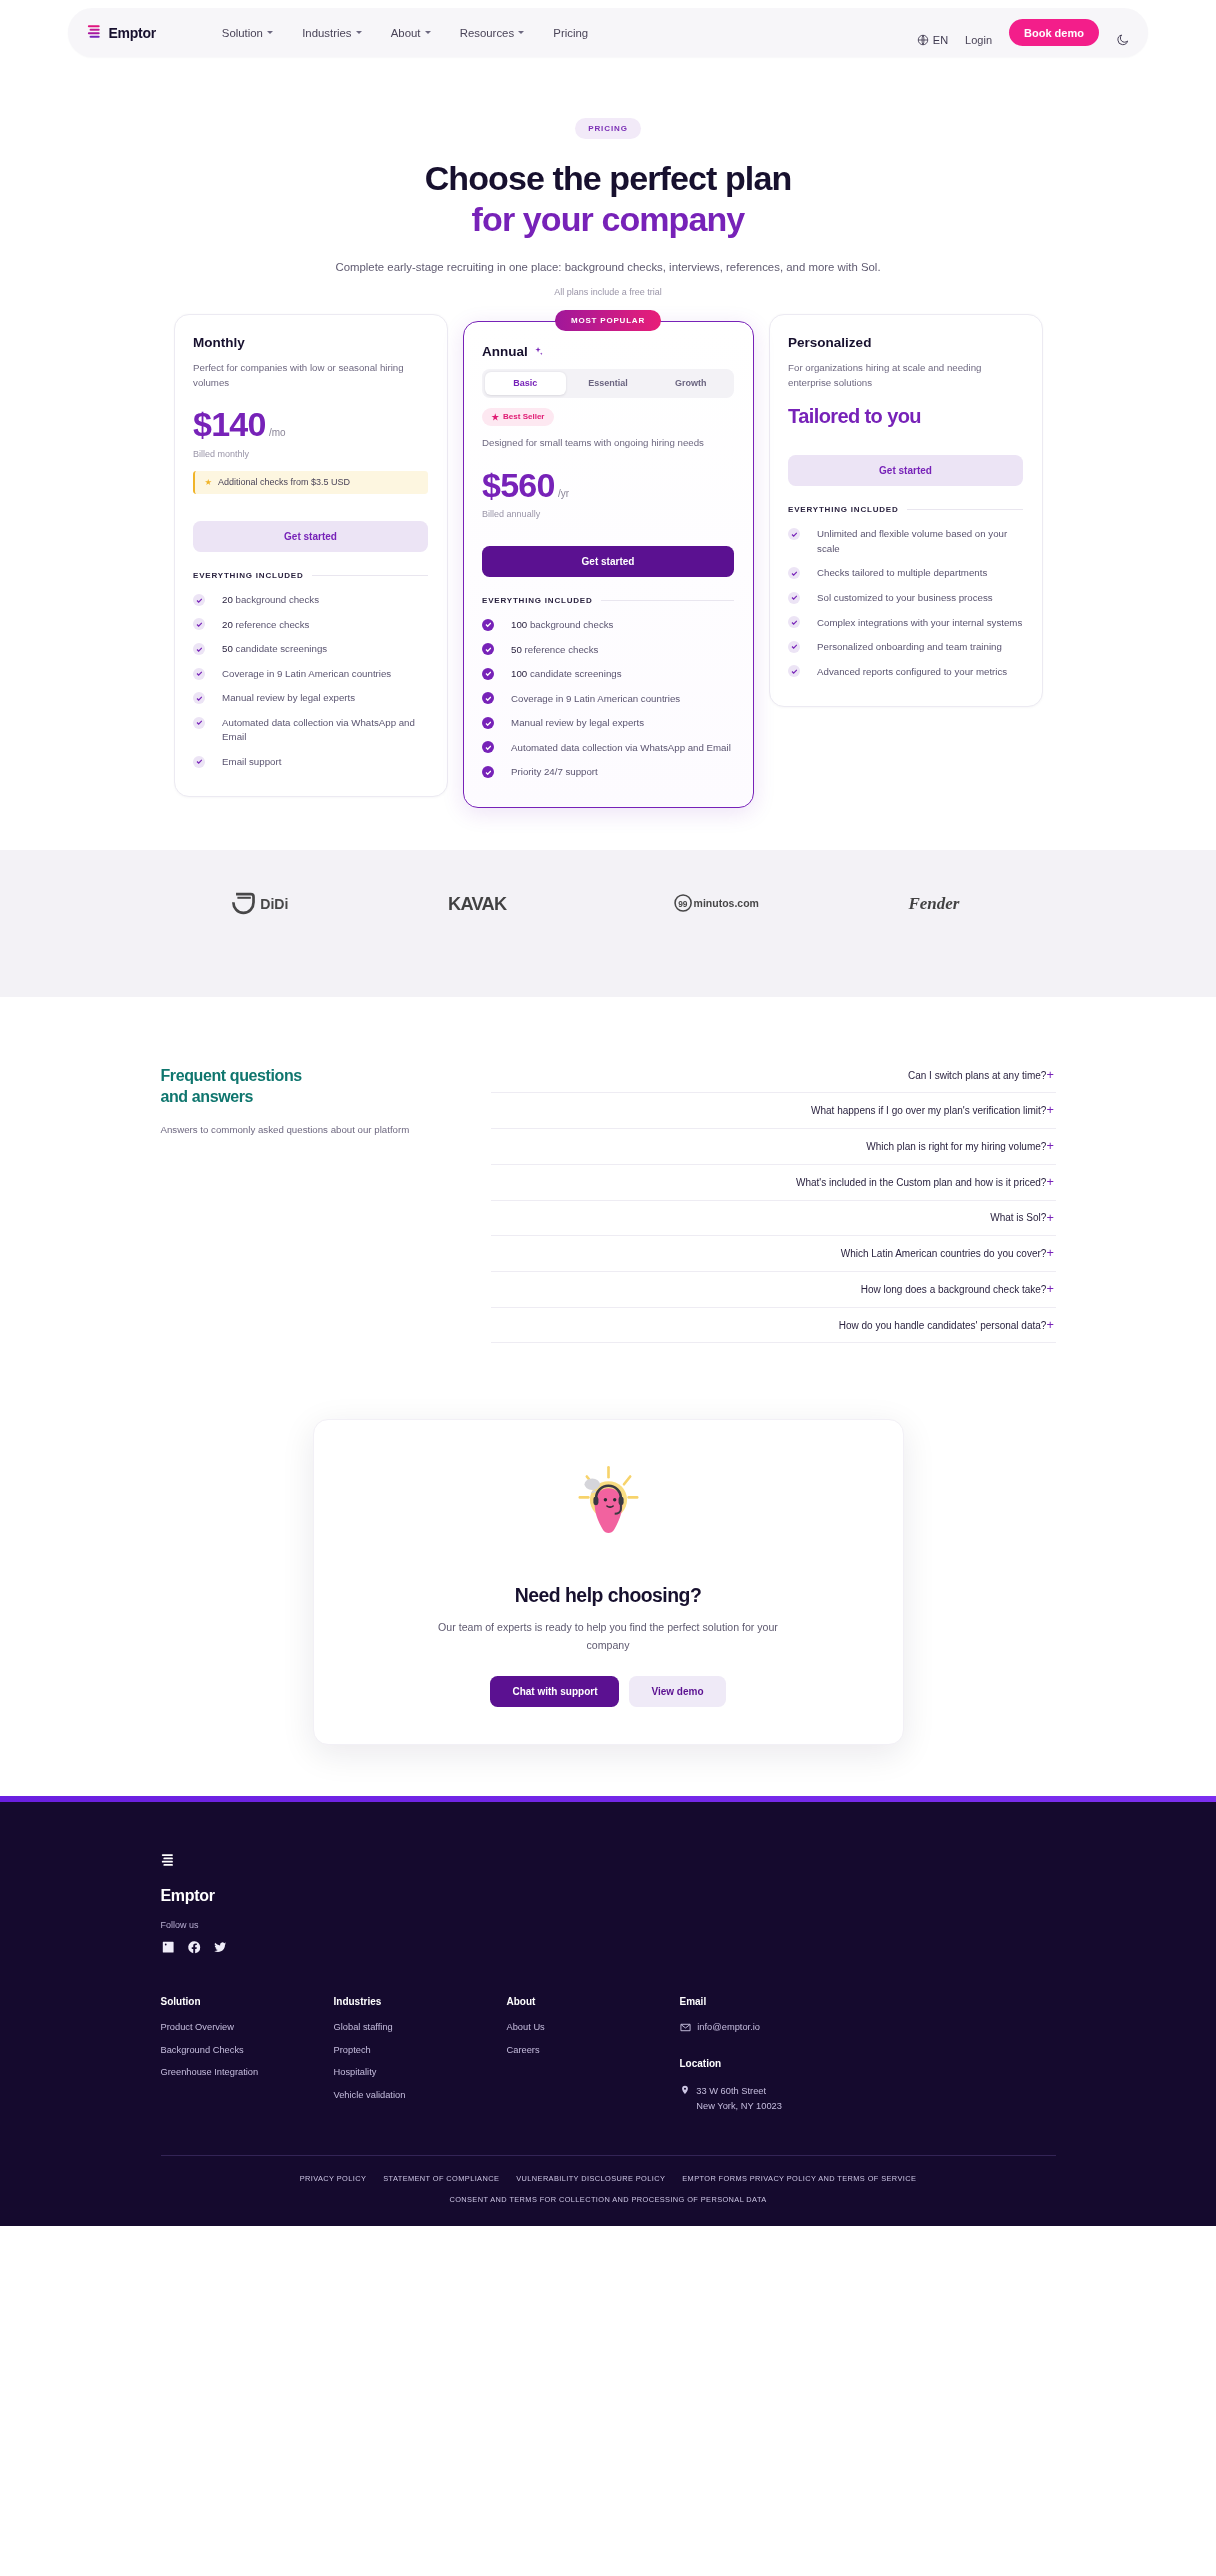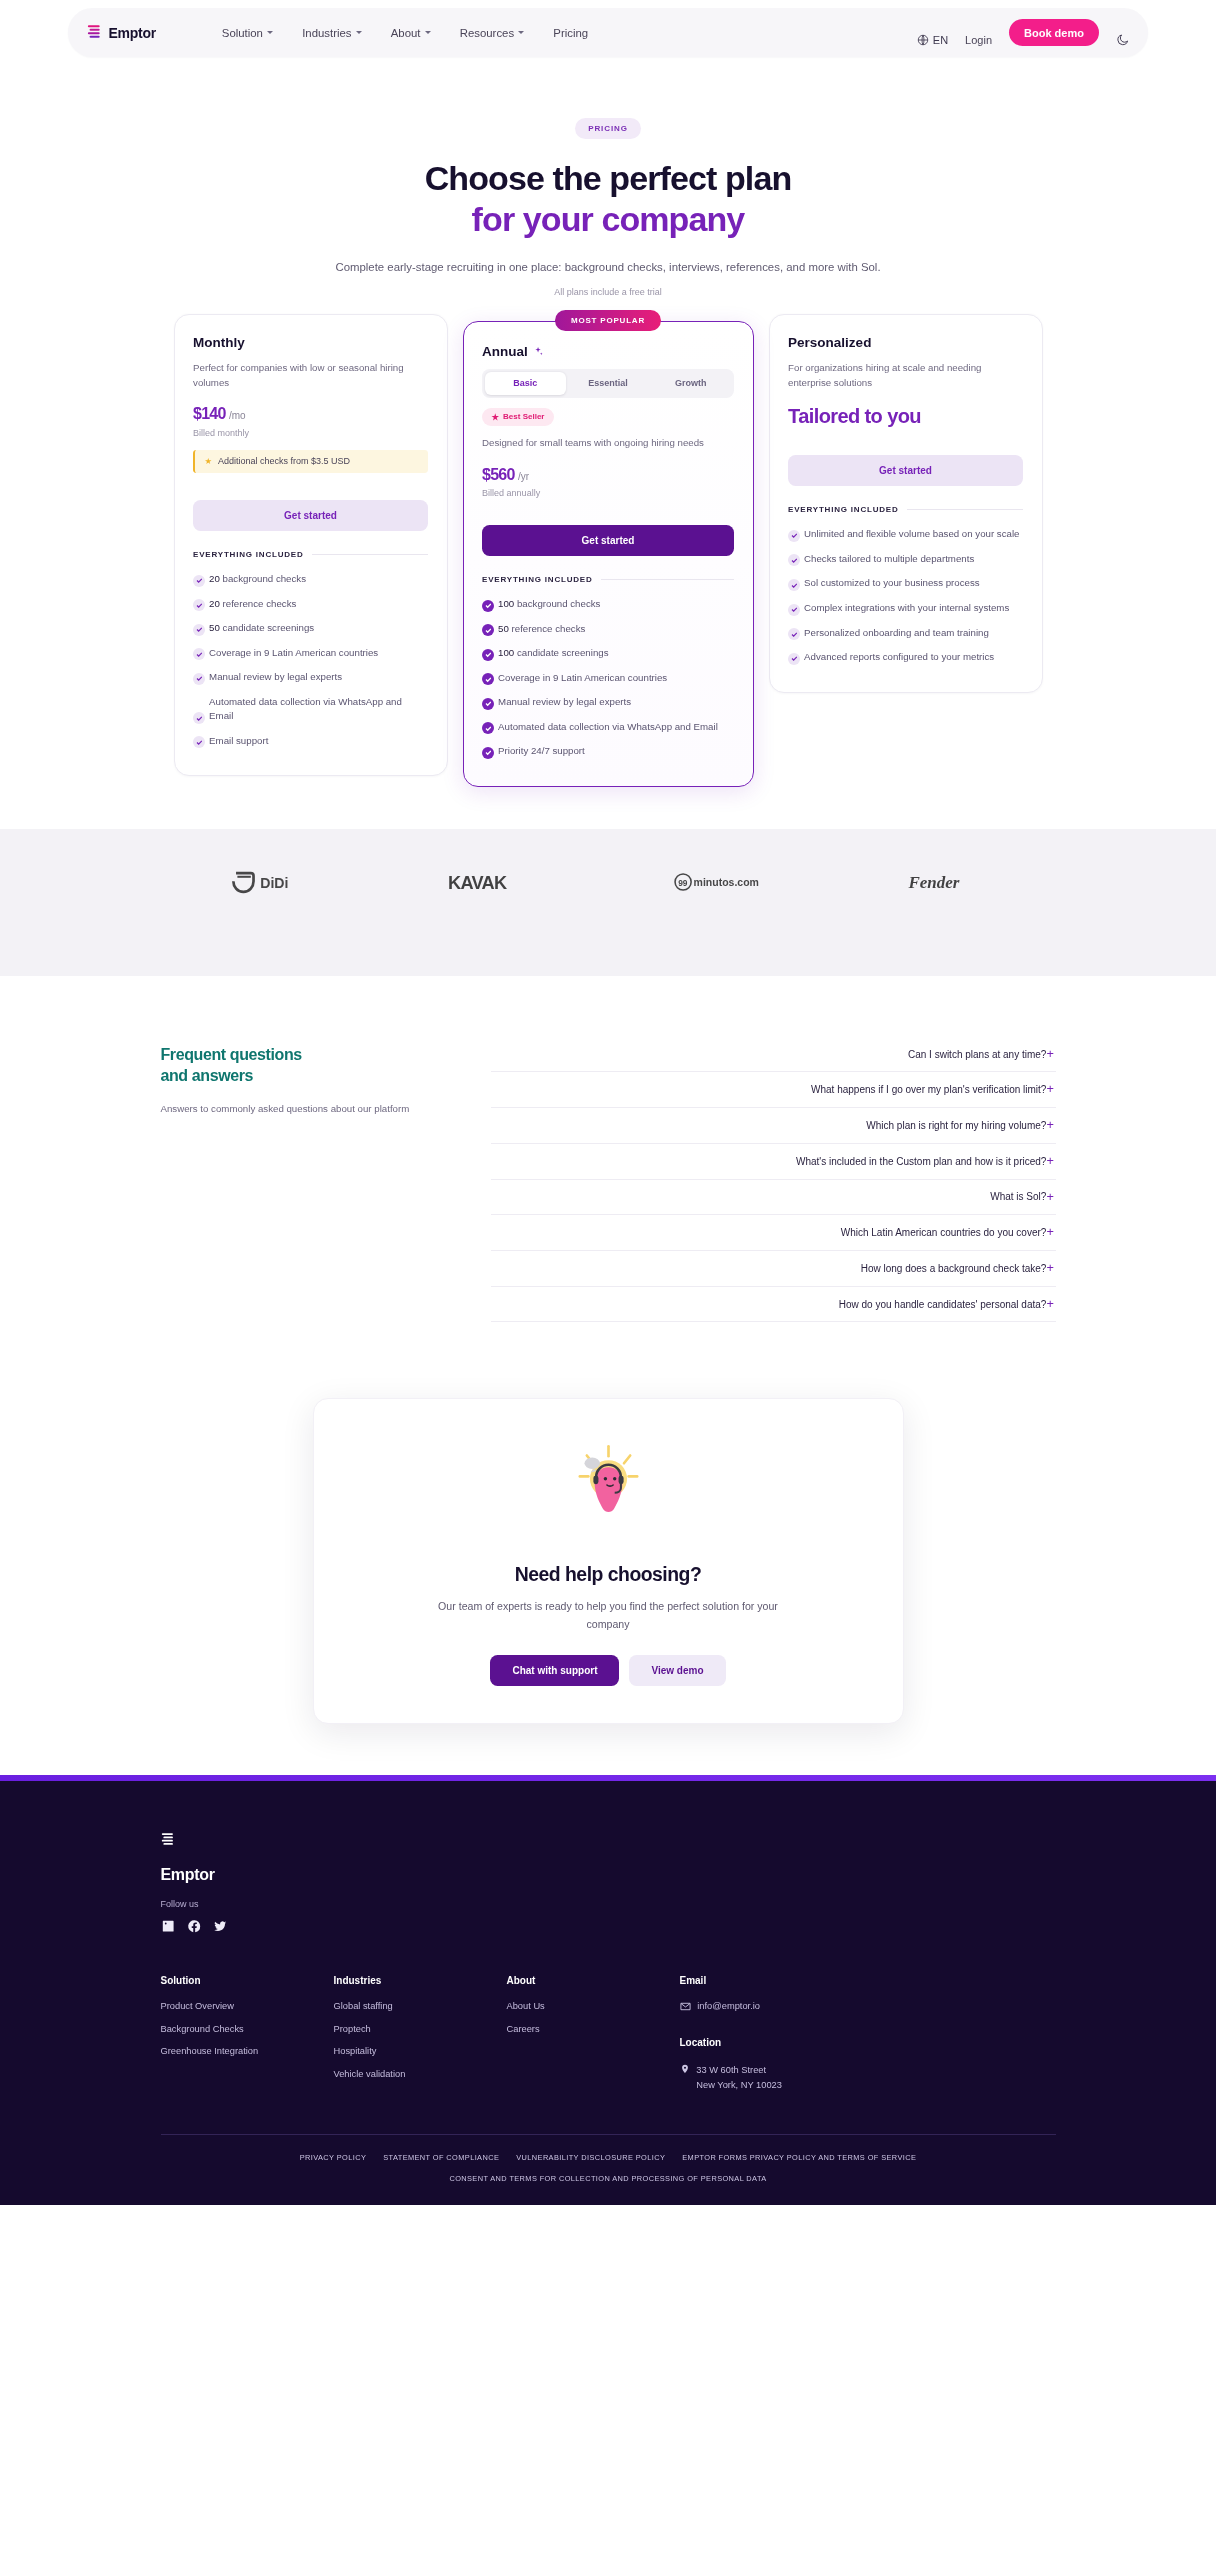--- a/index.html
+++ b/index.html
@@ -94,21 +94,21 @@
   }
   .seg-btn.active { background:#fff; color:#7722b8; box-shadow:0 0.8px 2.5px rgba(20,10,40,.11); }
 
   .best-seller {
     margin-top:10px; display:inline-flex; align-items:center; gap:4.2px;
     background:#fde8f1; color:#e01a73; font-size:8px; font-weight:700;
     padding:4.2px 9.3px; border-radius:9.3px;
   }
 
   .price-row { margin-top: 15px; display:flex; align-items:baseline; gap:3.4px; }
-  .price { font-size: 16px; font-weight:800; color:#7722b8; letter-spacing:-0.8px; }
+  .price { font-size: 34px; font-weight:800; color:#7722b8; letter-spacing:-0.8px; }
   .price-per { font-size:10px; color:#8b8698; }
   .billed { margin-top:4.2px; font-size:9px; color:#9a95a8; }
 
   .addon {
     margin-top:12px; background:#fdf6e0; border-left:2.5px solid #f0b429;
     border-radius:3.4px; padding:6.8px 9.3px; font-size:9px; color:#4a4458;
     display:flex; align-items:center; gap:6px;
   }
   .star { color:#f0b429; font-size:8.4px; }
 
@@ -120,21 +120,21 @@
   .cta.soft { background:#ece4f5; color:#7722b8; }
   .cta.solid { background:#5b1191; color:#fff; }
 
   .everything {
     margin-top:18.6px; display:flex; align-items:center; gap:8.4px;
     font-size:8px; font-weight:700; letter-spacing:0.8px; color:#2b2340;
   }
   .everything .rule { flex:1; height:0.8px; background:#e9e6ef; }
 
   .feat-list { margin-top:8.4px; list-style:none; }
-  .feat { display:flex; gap:4px; align-items:flex-end; padding:5px 0; }
+  .feat { display:flex; gap:17px; align-items:flex-start; padding:5px 0; }
   .chk {
     flex:0 0 auto; width:12px; height:12px; border-radius:50%;
     background:#ece4f5; display:flex; align-items:center; justify-content:center;
     margin-top:0.8px;
   }
   .chk svg { width:6.8px; height:6.8px; }
   .chk.solid { background:#7722b8; }
   .feat-text { font-size:9.7px; line-height:1.5; color:#5a5470; }
   .feat-text b { color:#2b2340; font-weight:400; }
 

